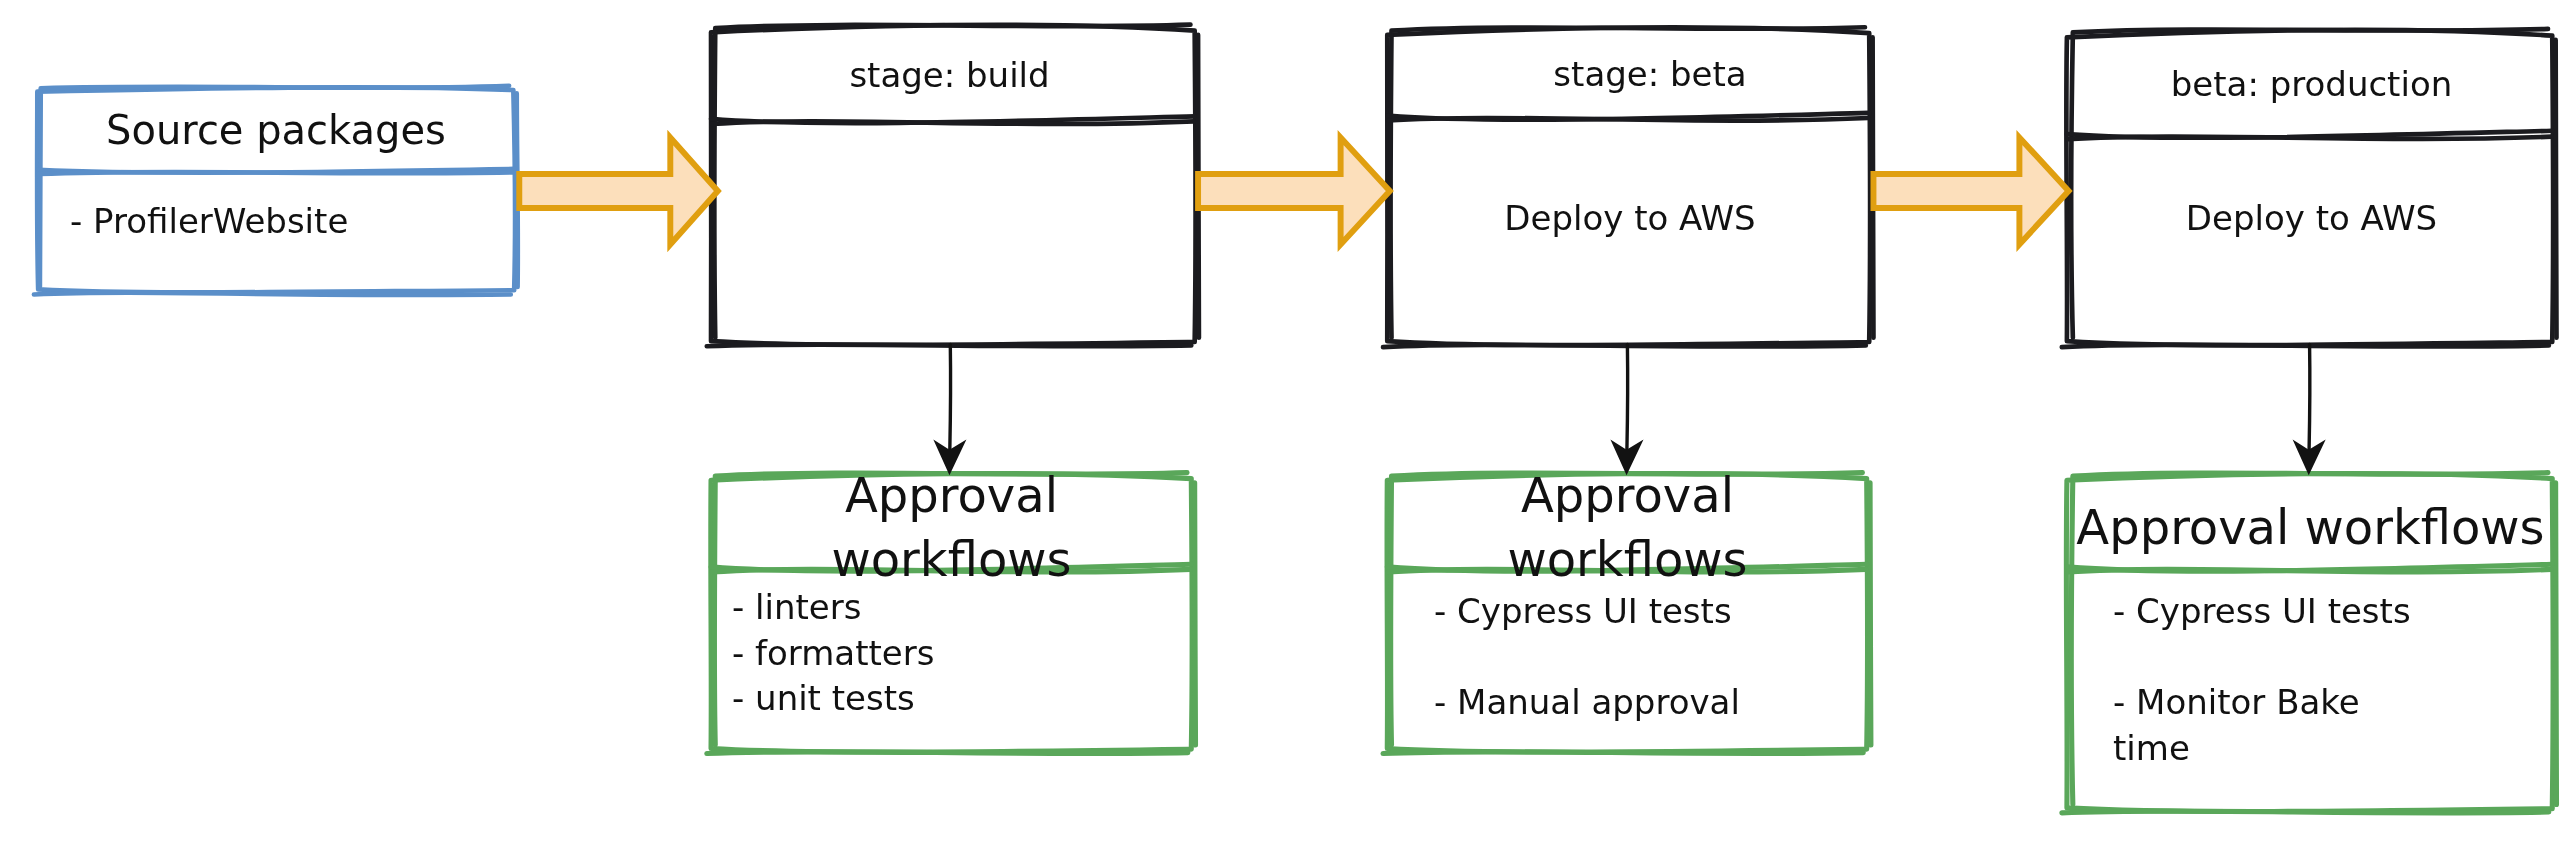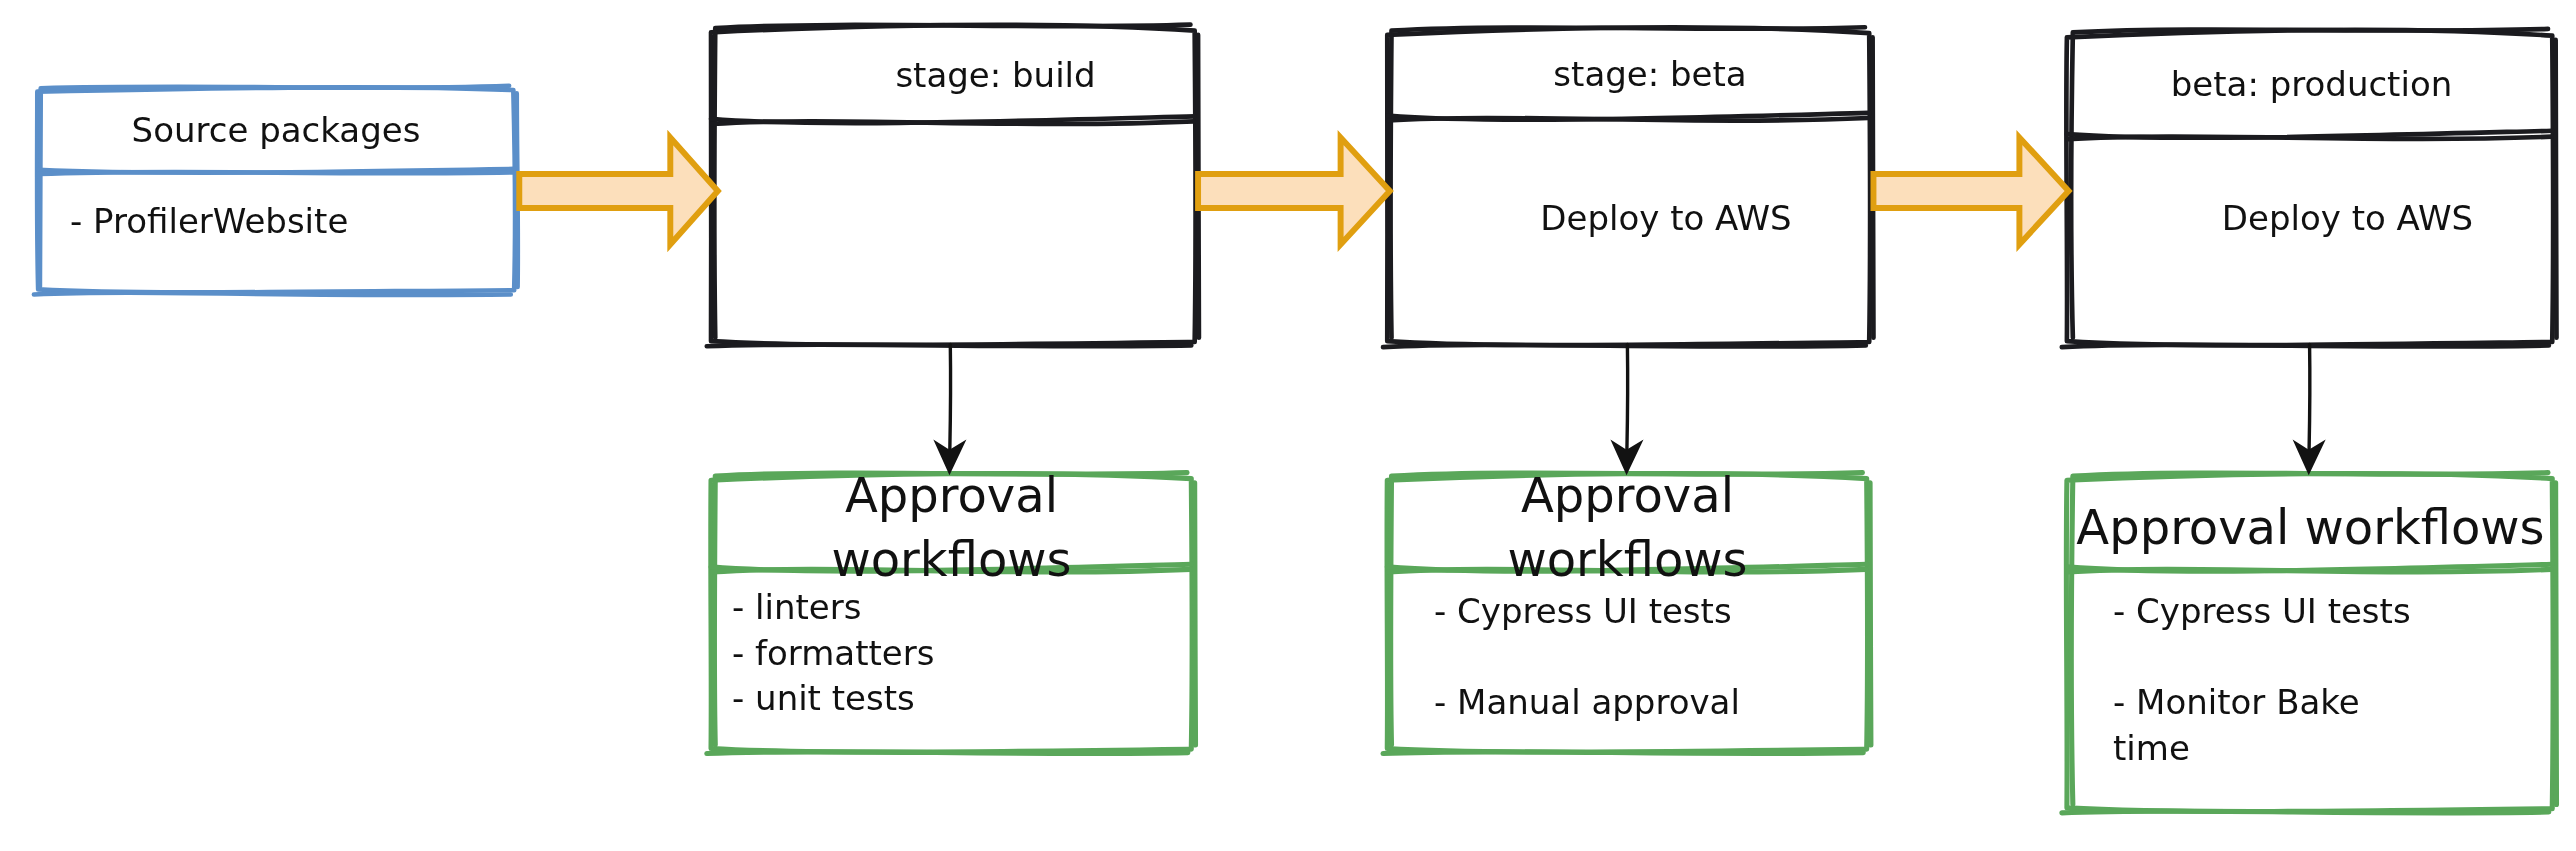--- a/index.html
+++ b/index.html
@@ -37,29 +37,28 @@
     justify-content: center;
     align-items: center;
     text-align: center;
     font-size: 34px;
   }
   .center-body {
     justify-content: center;
     align-items: center;
     text-align: center;
     font-size: 34px;
-    margin-left: 36px;
   }
   .left-body {
     justify-content: flex-start;
     align-items: flex-start;
     text-align: left;
     font-size: 34px;
   }
-  .t-blue-title   { font-size: 34px; }
+  .t-blue-title   { font-size: 40px; }
   .t-blue-body    { font-size: 34px; }
   .t-stage-title  { font-size: 34px; }
   .t-stage-body   { font-size: 34px; }
   .t-appr-title   { font-size: 48px; }
   .t-appr-body    { font-size: 34px; }
 </style>
 </head>
 <body>
 
 <div id="canvas">
@@ -152,21 +151,21 @@
     </g>
     <g stroke="#121212" stroke-width="4" fill="none" stroke-linecap="round">
       <path d="M2722,406 C2723,470 2722,500 2721,552"></path>
       <polygon points="2721,560 2702,518 2721,530 2741,518" fill="#121212" stroke="none"></polygon>
     </g>
   </svg>
 
   <div class="node-text center-title t-blue-title" style="left:42px; top:93px; width:468px; height:75px;">Source packages</div>
   <div class="node-text left-body t-blue-body" style="left:70px; top:199px; width:434px; height:59px;">- ProfilerWebsite</div>
 
-  <div class="node-text center-title t-stage-title" style="left:758px; top:37px; width:475px; height:78px;">stage: build</div>
+  <div class="node-text center-title t-stage-title" style="left:712px; top:37px; width:475px; height:78px;">stage: build</div>
 
   <div class="node-text center-title t-stage-title" style="left:1394px; top:37px; width:472px; height:75px;padding-left:40px;">stage: beta</div>
   <div class="node-text center-body t-stage-body" style="left:1394px; top:193px; width:472px; height:51px;">Deploy to AWS</div>
 
   <div class="node-text center-title t-stage-title" style="left:2074px; top:42px; width:475px; height:85px;">beta: production</div>
   <div class="node-text center-body t-stage-body" style="left:2074px; top:193px; width:475px; height:51px;">Deploy to AWS</div>
 
   <div class="node-text center-title t-appr-title" style="left:718px; top:492px; width:467px; height:70px;">Approval workflows</div>
   <div class="node-text left-body t-appr-body" style="left:732px; top:585px; width:433px; height:153px;">- linters
 - formatters

